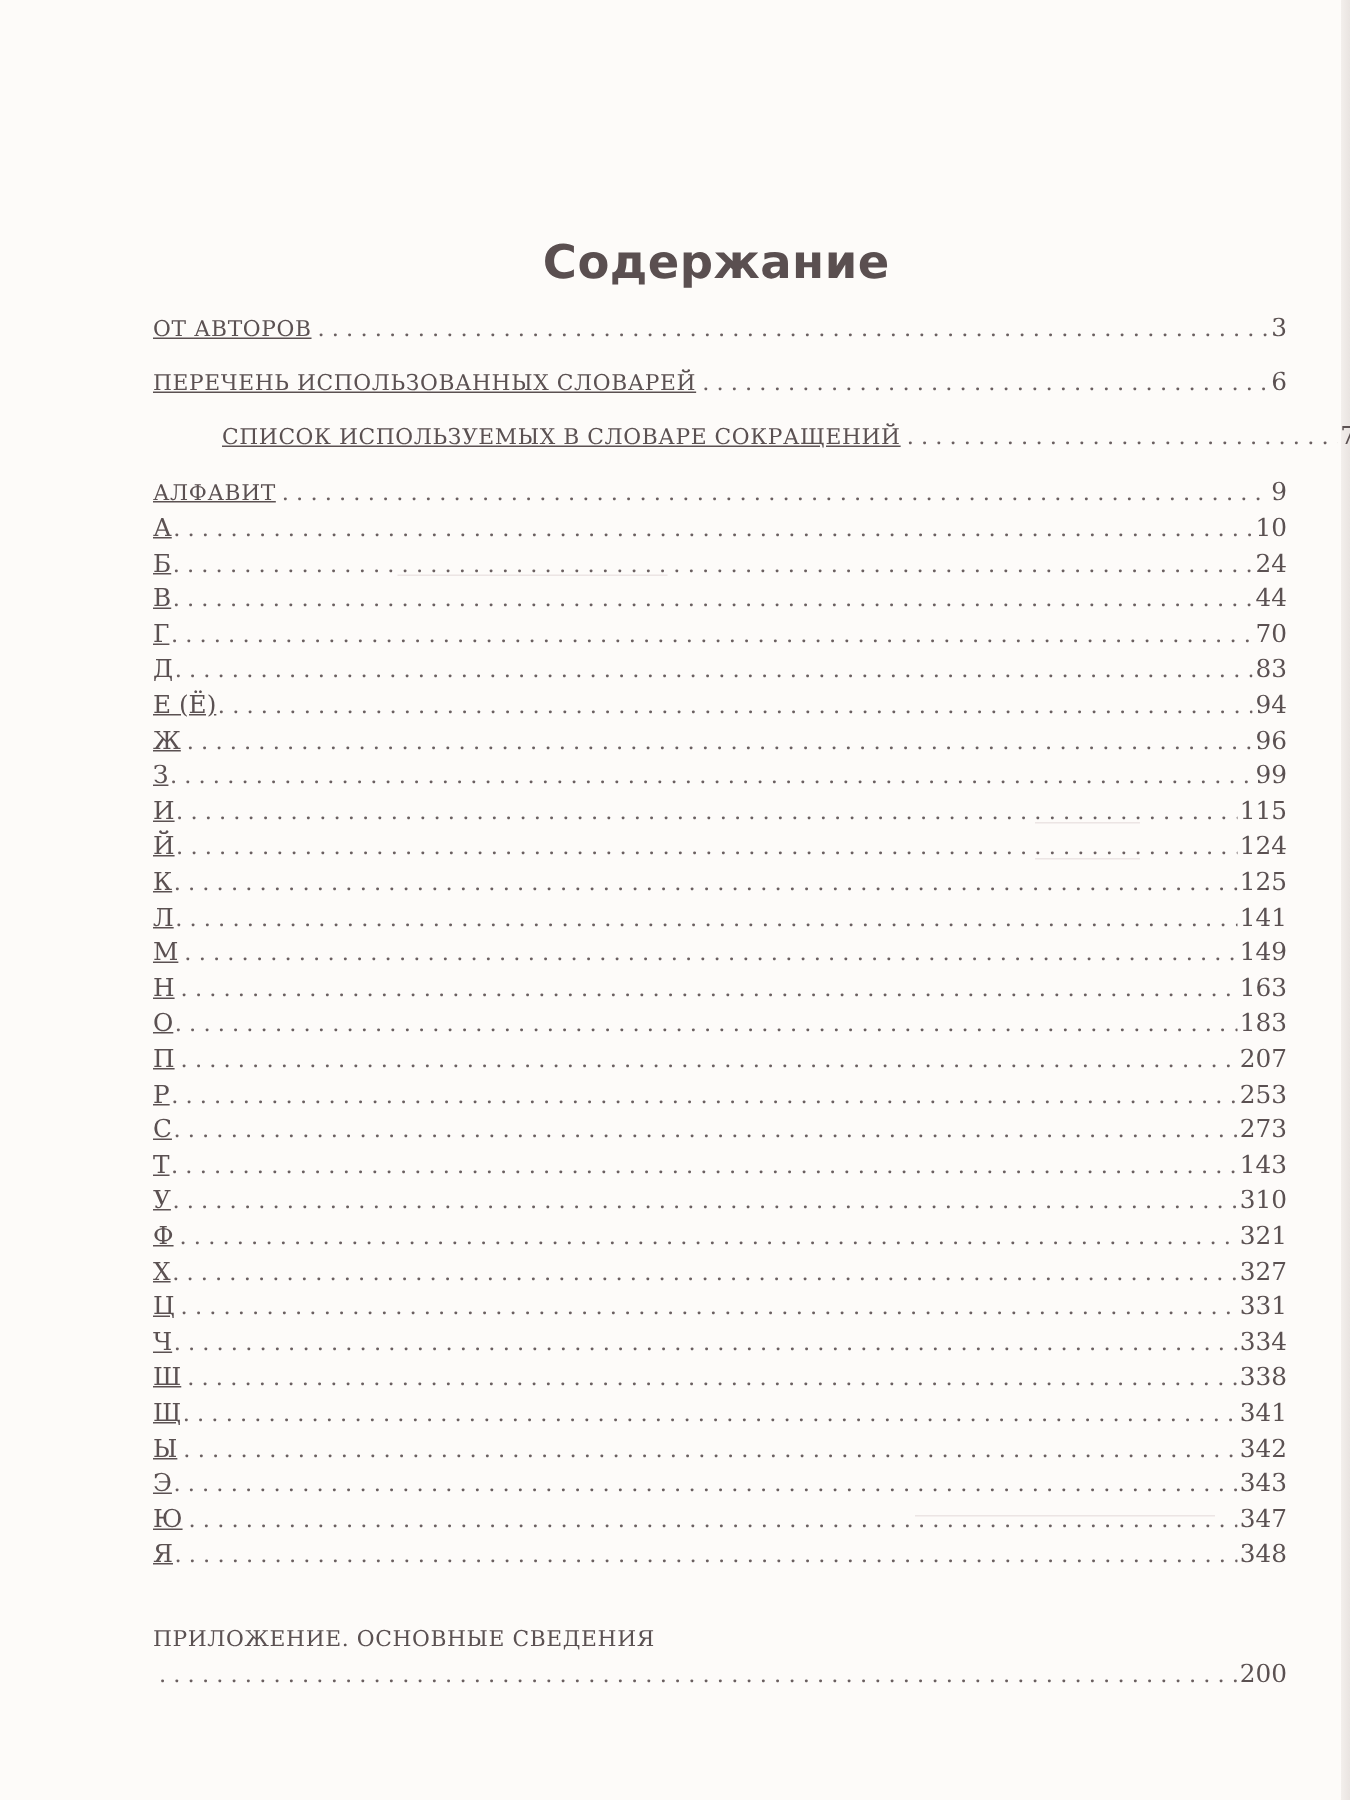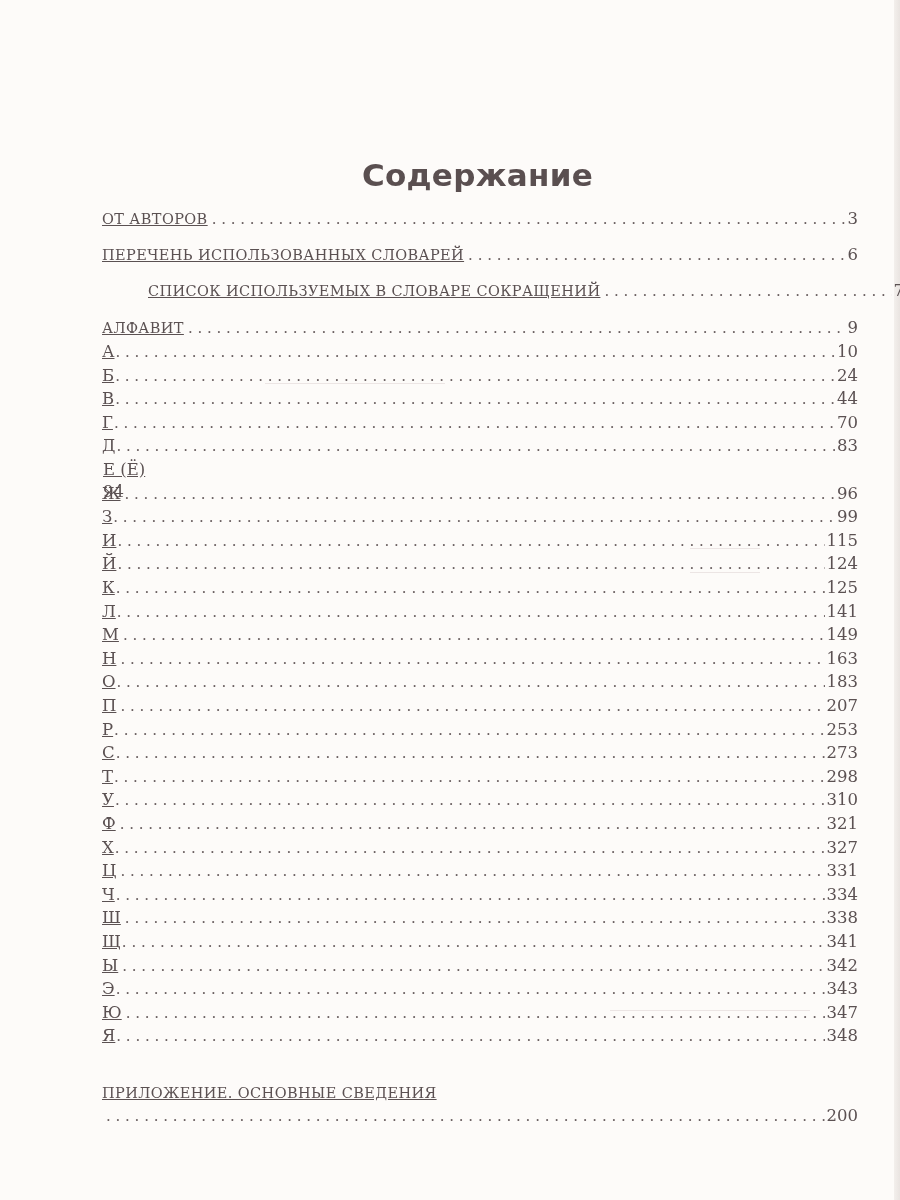--- a/index.html
+++ b/index.html
@@ -75,21 +75,20 @@
     text-align: right;
   }
   .row.tight .leader { margin-left: 1px; }
   .appendix-line1 {
     position: absolute;
     left: 0;
     font-size: 14.5px;
     letter-spacing: 0.4px;
     line-height: 22px;
     white-space: nowrap;
-    text-decoration: underline;
   }
   .scuff {
     position: absolute;
     height: 1px;
     background: #e4dcdb;
     opacity: 0.7;
   }
 </style>
 </head>
 <body>
@@ -145,21 +144,21 @@
   <div class="row tight" style="top:411.8px;">
       <span class="label">Г</span>
       <span class="leader"></span>
       <span class="page">70</span>
     </div>
   <div class="row tight" style="top:435.4px;">
       <span class="label">Д</span>
       <span class="leader"></span>
       <span class="page">83</span>
     </div>
-  <div class="row tight" style="top:459px;flex-direction:column;">
+  <div class="row tight" style="top:459px;">
       <span class="label">Е (Ё)</span>
       <span class="leader"></span>
       <span class="page">94</span>
     </div>
   <div class="row" style="top:482.6px;">
       <span class="label">Ж</span>
       <span class="leader"></span>
       <span class="page">96</span>
     </div>
   <div class="row tight" style="top:506.2px;">
@@ -213,21 +212,21 @@
       <span class="page">253</span>
     </div>
   <div class="row tight" style="top:742.2px;">
       <span class="label">С</span>
       <span class="leader"></span>
       <span class="page">273</span>
     </div>
   <div class="row tight" style="top:765.8px;">
       <span class="label">Т</span>
       <span class="leader"></span>
-      <span class="page">298</span>
+      <span class="page">143</span>
     </div>
   <div class="row tight" style="top:789.4px;">
       <span class="label">У</span>
       <span class="leader"></span>
       <span class="page">310</span>
     </div>
   <div class="row" style="top:813px;">
       <span class="label">Ф</span>
       <span class="leader"></span>
       <span class="page">321</span>

